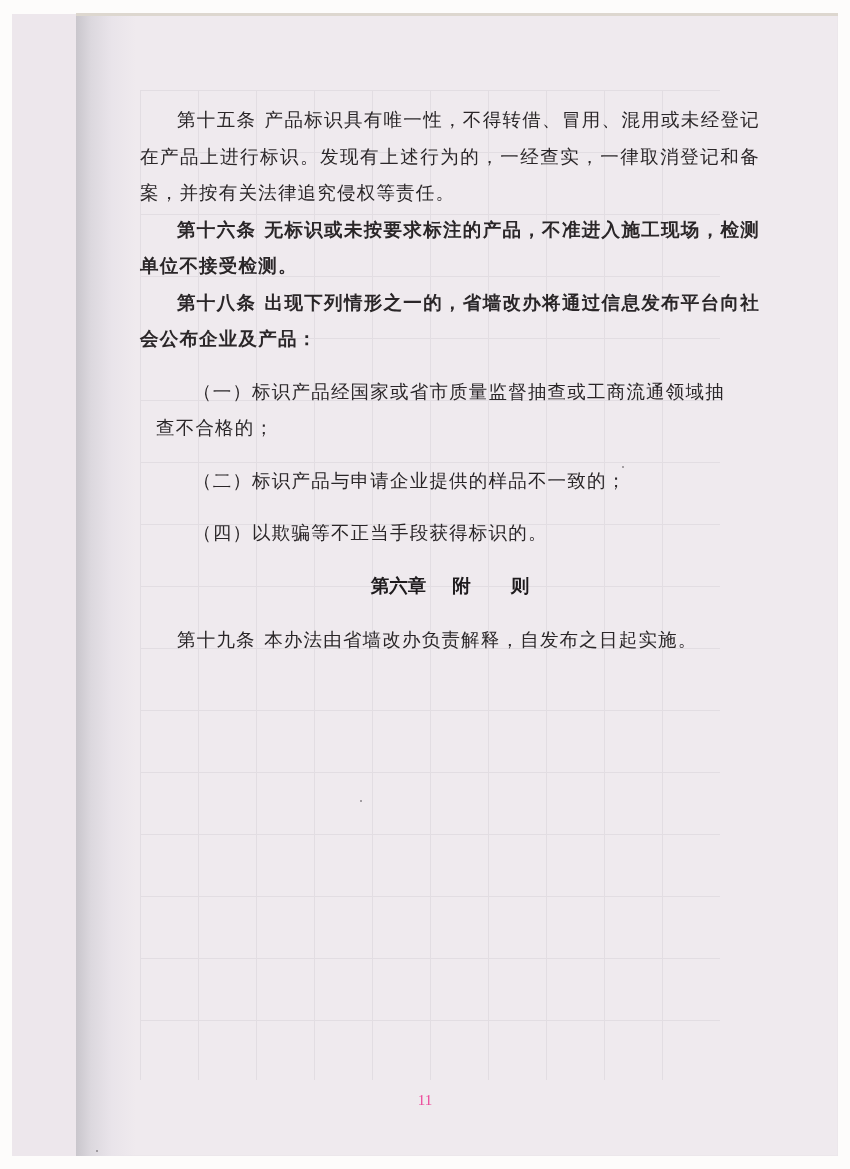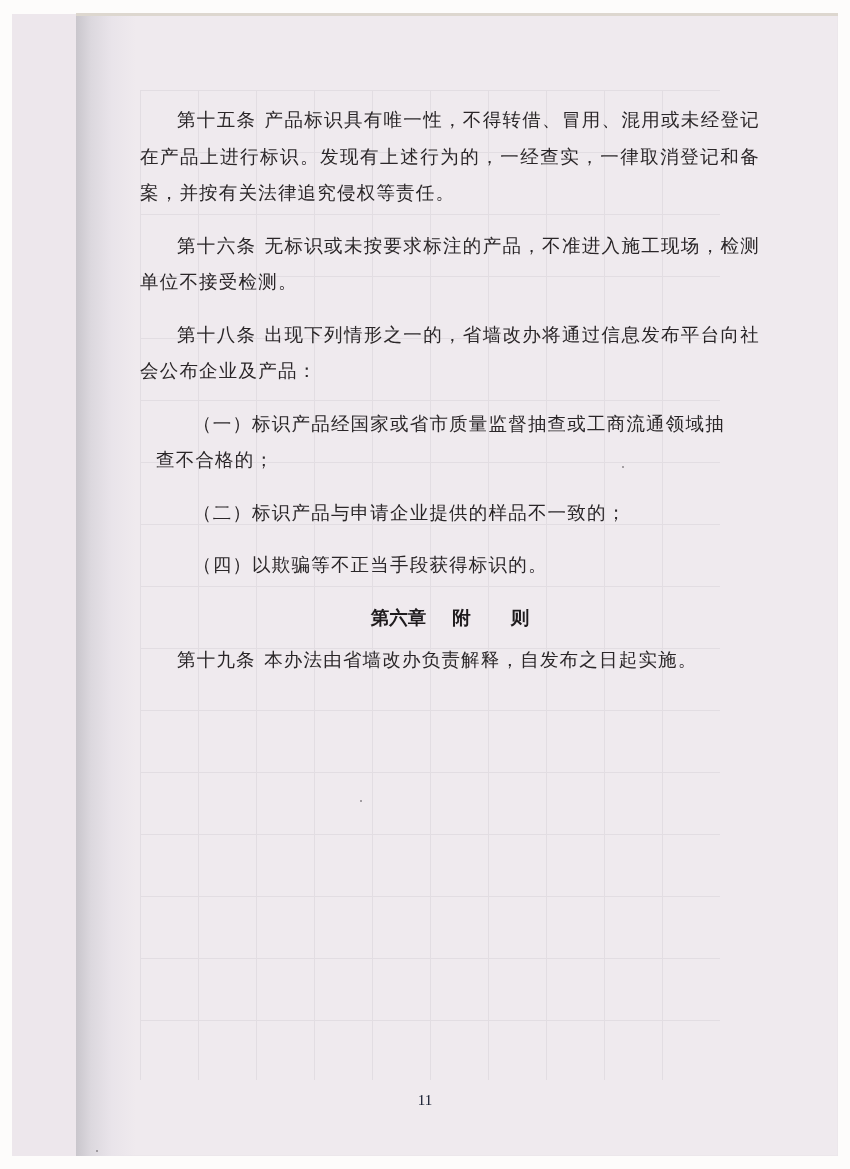--- a/index.html
+++ b/index.html
@@ -75,32 +75,33 @@
       font-size: 18.5px;
       letter-spacing: 1.2px;
     }
     .para {
       margin: 0;
       line-height: 36.5px;
       text-indent: 2em;
       text-align: justify;
     }
     .para.gap {
-      margin-top: 16px;
+      margin-top: 0;
+      font-weight: bold;
     }
     .item {
       margin: 16px;
       line-height: 36.5px;
       text-indent: 2em;
     }
     .article-num {
       margin-right: 0.45em;
     }
     .chapter-title {
-      margin: 8px 0 6px 0;
+      margin: 8px 0 18px 0;
       text-align: center;
       font-family: "DejaVu Sans", "Liberation Sans", sans-serif;
       font-weight: bold;
       font-size: 18.5px;
       line-height: 36px;
       color: #1e1b1d;
       letter-spacing: 0;
     }
     .chapter-title span {
       display: inline-block;
@@ -109,21 +110,21 @@
       width: 26px;
     }
     .page-number {
       position: absolute;
       left: 0;
       width: 850px;
       top: 1092px;
       text-align: center;
       font-family: "Liberation Serif", "DejaVu Serif", serif;
       font-size: 15px;
-      color: #0f172a;
+      color: #ec4899;
     }
     .speck {
       position: absolute;
       width: 2px;
       height: 2px;
       border-radius: 50%;
       background: #8a8488;
     }
   </style>
 </head>

